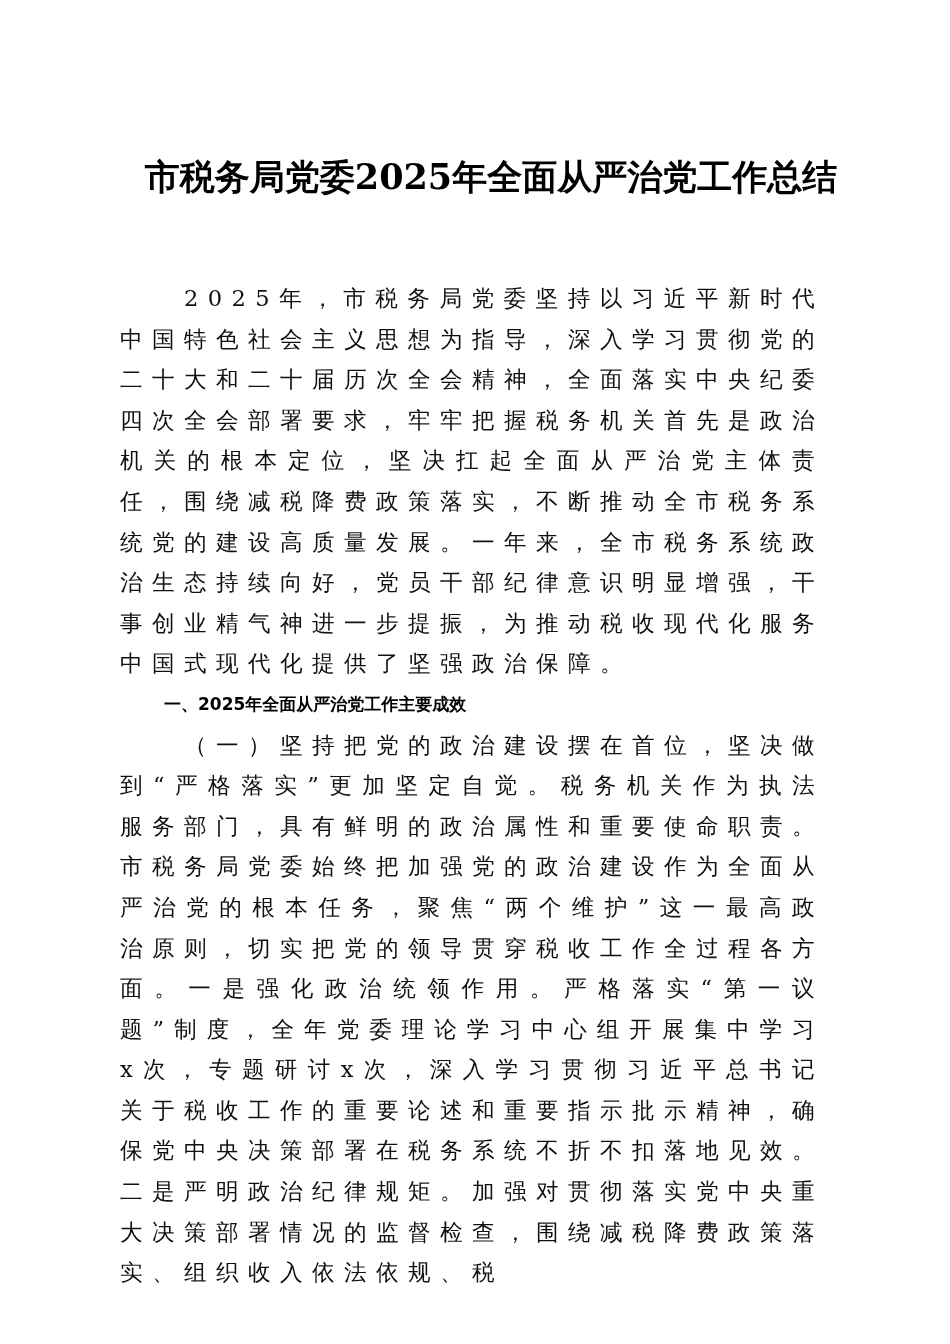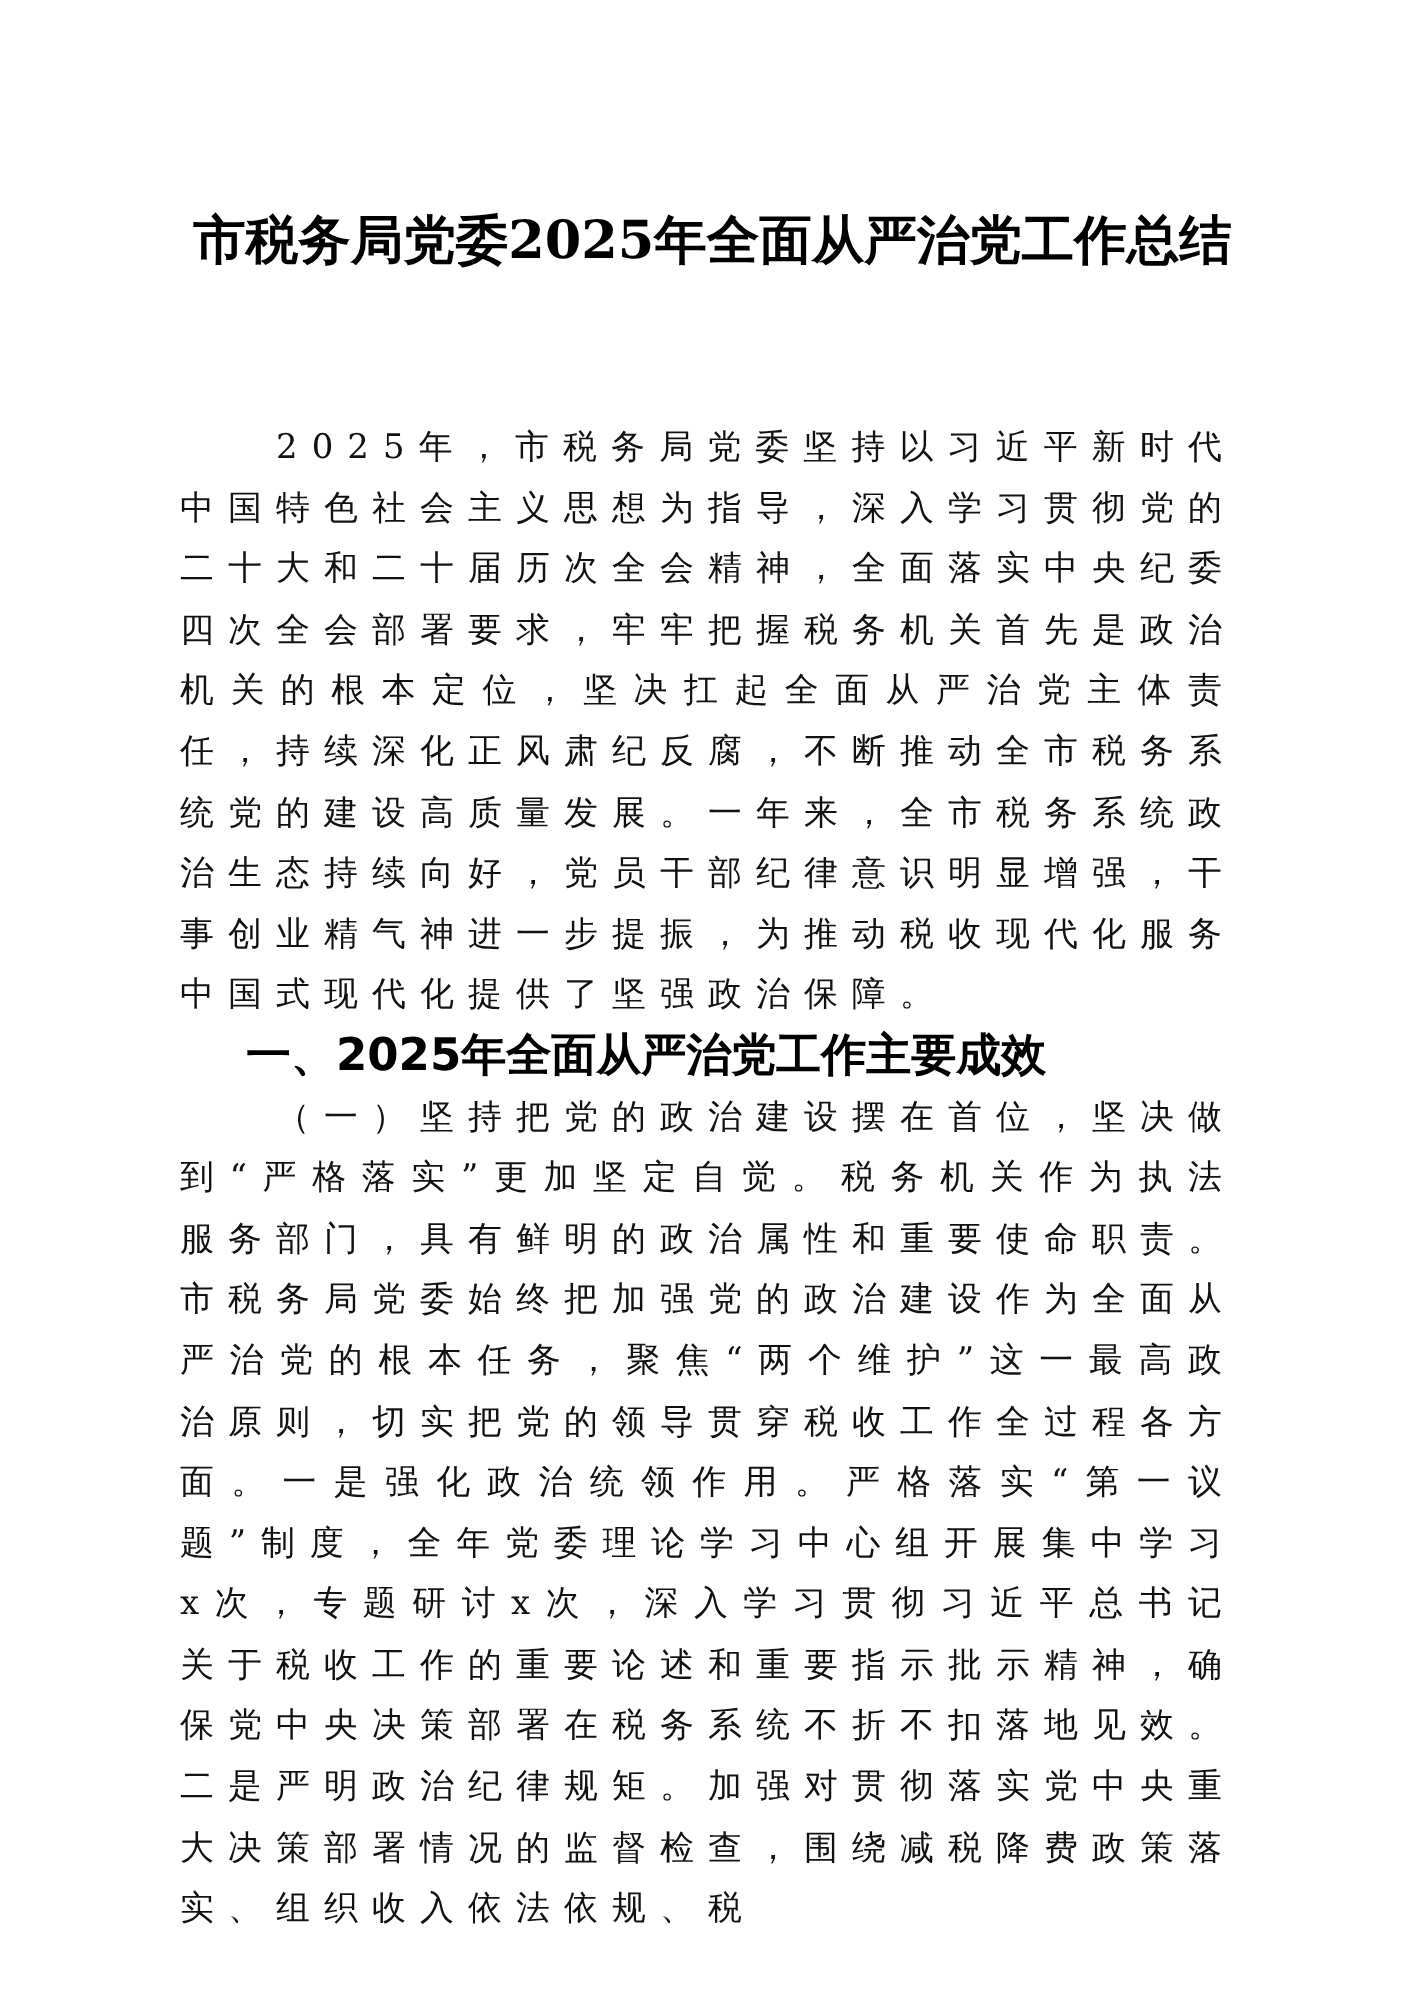--- a/index.html
+++ b/index.html
@@ -55,36 +55,36 @@
       text-indent: 64px;
       text-align: justify;
       text-align-last: left;
       word-break: break-all;
     }
     .heading1 {
       margin: 0;
       text-indent: 44px;
       font-family: "DejaVu Sans", "Liberation Sans", sans-serif;
       font-weight: bold;
-      font-size: 30px;
+      font-size: 17px;
       letter-spacing: 0px;
       line-height: 40.6px;
       color: #000000;
     }
   </style>
 </head>
 <body>
 
 <div class="page">
 
-  <h1 class="title" style="margin:0;">
+  <h1 class="title" style="margin:16px;">
     <span class="line">市税务局党委2025年全面从严治党工作总结</span>
   </h1>
 
   <div class="body">
-    <p class="para">2025年，市税务局党委坚持以习近平新时代中国特色社会主义思想为指导，深入学习贯彻党的二十大和二十届历次全会精神，全面落实中央纪委四次全会部署要求，牢牢把握税务机关首先是政治机关的根本定位，坚决扛起全面从严治党主体责任，持续深化正风肃纪反腐，不断推动全市税务系统党的建设高质量发展。一年来，全市税务系统政治生态持续向好，党员干部纪律意识明显增强，干事创业精气神进一步提振，为推动税收现代化服务中国式现代化提供了坚强政治保障。</p>
+    <p class="para">2025年，市税务局党委坚持以习近平新时代中国特色社会主义思想为指导，深入学习贯彻党的二十大和二十届历次全会精神，全面落实中央纪委四次全会部署要求，牢牢把握税务机关首先是政治机关的根本定位，坚决扛起全面从严治党主体责任，围绕减税降费政策落实，不断推动全市税务系统党的建设高质量发展。一年来，全市税务系统政治生态持续向好，党员干部纪律意识明显增强，干事创业精气神进一步提振，为推动税收现代化服务中国式现代化提供了坚强政治保障。</p>
 
     <h2 class="heading1">一、2025年全面从严治党工作主要成效</h2>
 
     <p class="para"><span class="sub-lead">（一）坚持把党的政治建设摆在首位，坚决做到“严格落实”更加坚定自觉。</span><span>税务机关作为执法服务部门，具有鲜明的政治属性和重要使命职责。市税务局党委始终把加强党的政治建设作为全面从严治党的根本任务，聚焦“两个维护”这一最高政治原则，切实把党的领导贯穿税收工作全过程各方面。一是强化政治统领作用。严格落实“第一议题”制度，全年党委理论学习中心组开展集中学习x次，专题研讨x次，深入学习贯彻习近平总书记关于税收工作的重要论述和重要指示批示精神，确保党中央决策部署在税务系统不折不扣落地见效。二是严明政治纪律规矩。加强对贯彻落实党中央重大决策部署情况的监督检查，围绕减税降费政策落实、组织收入依法依规、税</span></p>
   </div>
 
 </div>
 
 </body></html>

